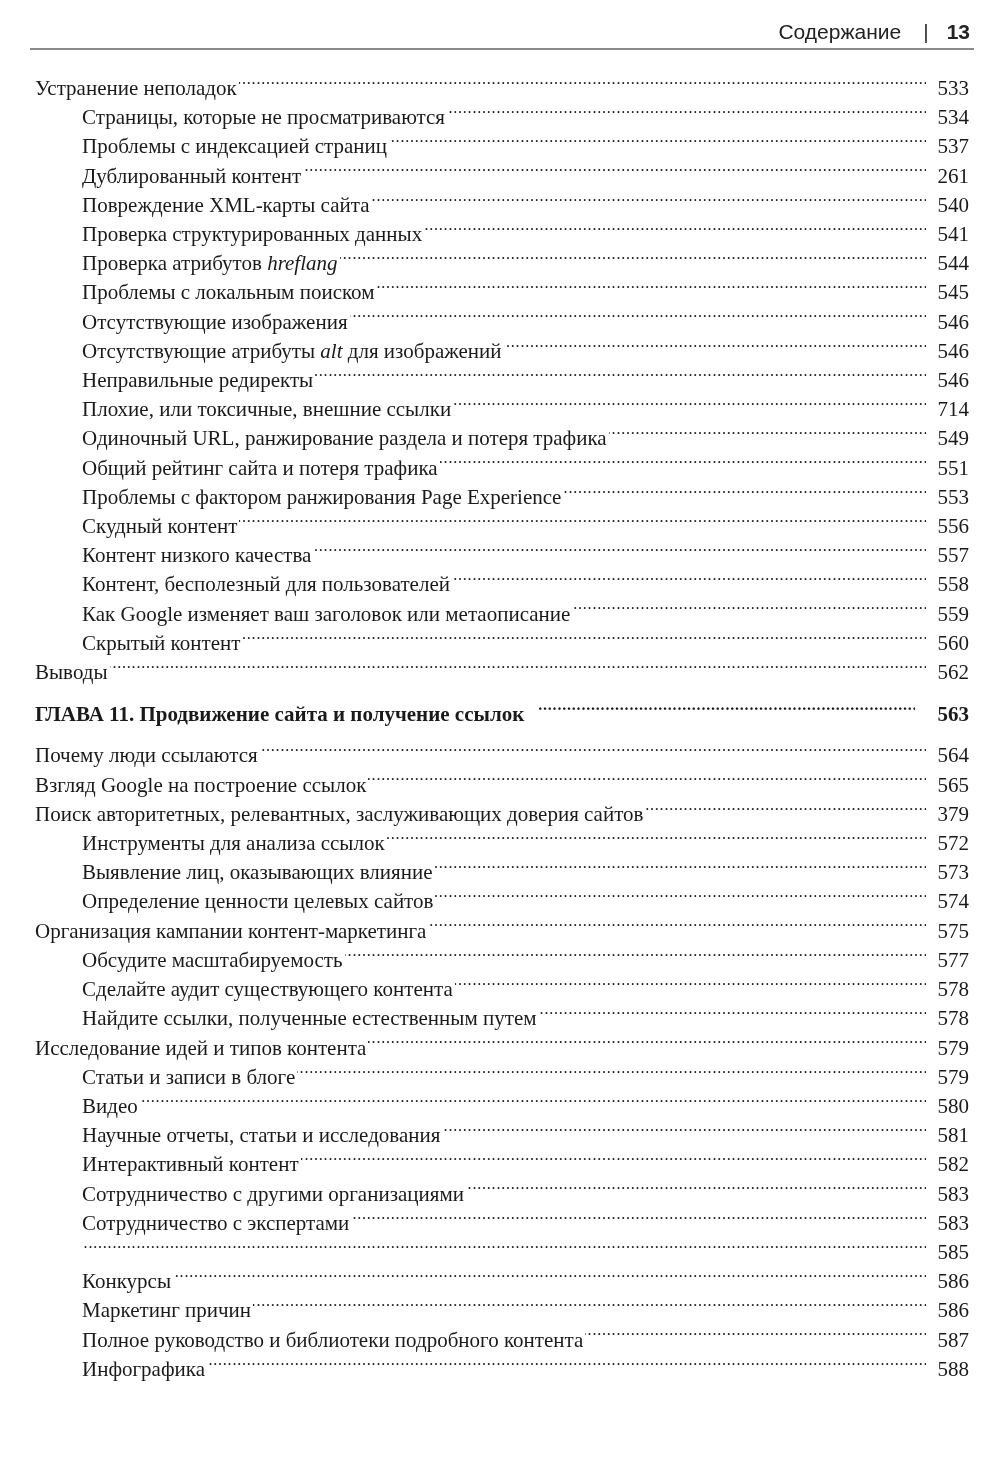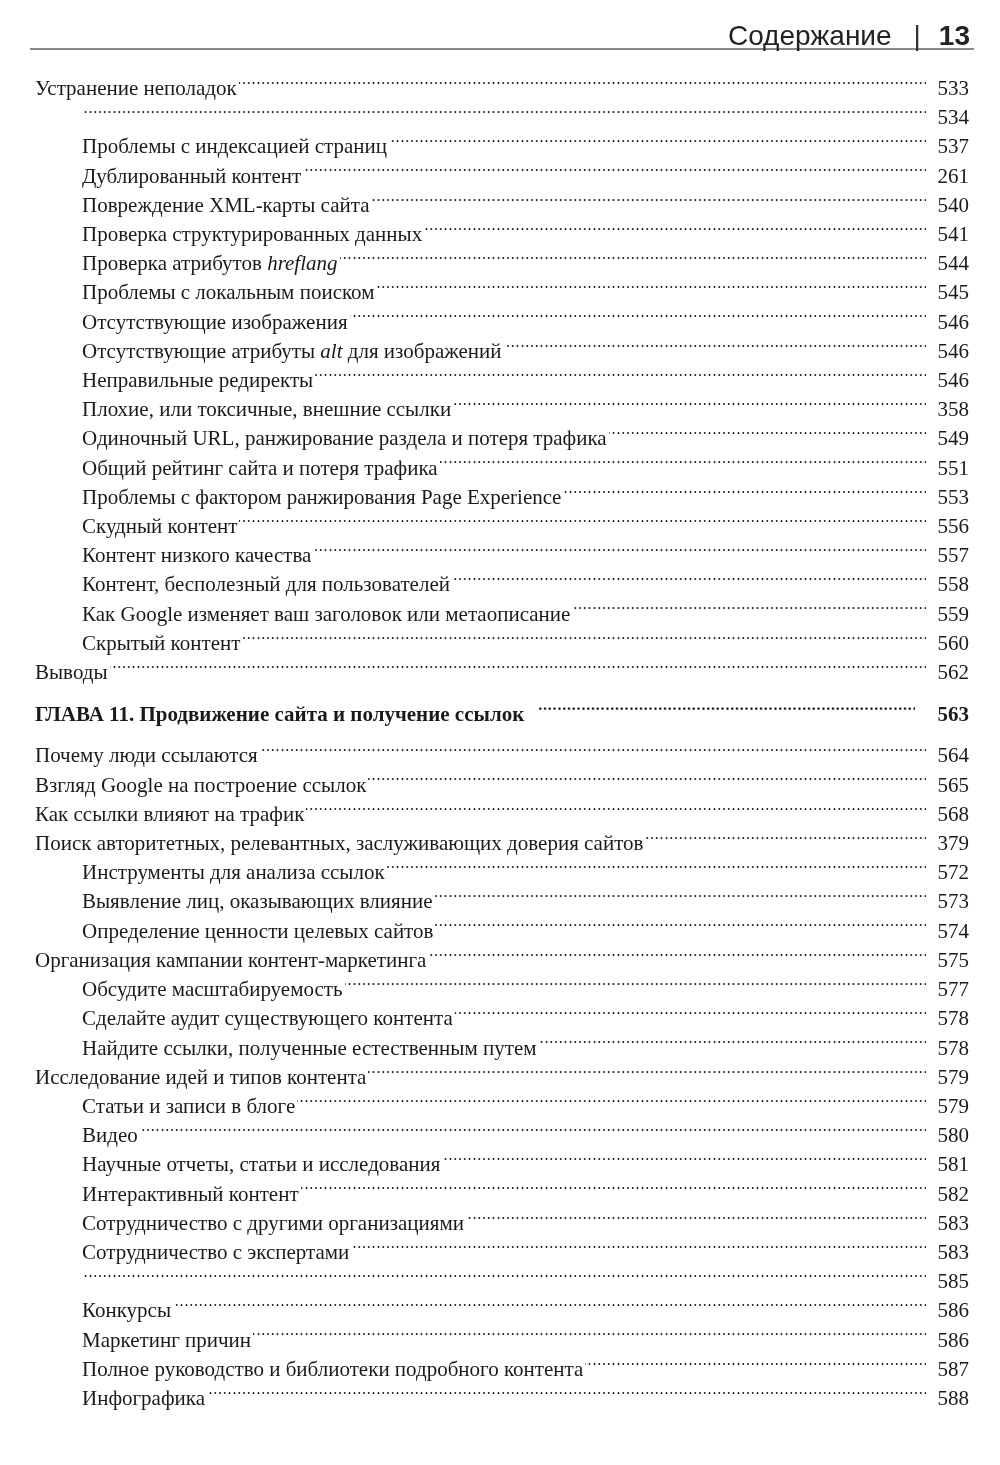--- a/index.html
+++ b/index.html
@@ -1,18 +1,18 @@
 <!DOCTYPE html>
 <html><head>
   <meta charset="utf-8">
   <style>
     html, body { margin: 0; padding: 0; background: #ffffff; }
     body { width: 1000px; height: 1465px; position: relative; overflow: hidden; color: #1a1a1a; }
     .header { position: absolute; left: 30px; top: 0; width: 944px; height: 48px; border-bottom: 2px solid #8a8a8a; }
-    .header-inner { position: absolute; right: 4px; top: 20px; font-family: "Liberation Sans", sans-serif; font-size: 28px; color: #222; display: flex; align-items: baseline; }
+    .header-inner { position: absolute; right: 4px; top: 20px; font-family: "Liberation Sans", sans-serif; font-size: 21px; color: #222; display: flex; align-items: baseline; }
     .header-title { margin-right: 22px; }
     .header-sep { margin-right: 18px; color: #333; }
     .header-page { font-weight: bold; }
     .toc { position: absolute; left: 35px; top: 74px; width: 934px; font-family: Liberation Serif, serif; font-size: 21px; line-height: 29.2px; }
     .row { display: flex; align-items: baseline; white-space: nowrap; }
     .row.l2 { padding-left: 47px; }
     .row .title { flex: 0 0 auto; }
     .row .title i { font-style: italic; }
     .row .dots { flex: 1 1 auto; overflow: hidden; margin: 0 3px 0 2px; position: relative; height: 1em; }
     .row .dots::before { content: ". . . . . . . . . . . . . . . . . . . . . . . . . . . . . . . . . . . . . . . . . . . . . . . . . . . . . . . . . . . . . . . . . . . . . . . . . . . . . . . . . . . . . . . . . . . . . . . . . . . . . . . . . . . . . . . . . . . . . . . . . . . . . . . . . . . . . . . . . . . . . . . . . . . . . . . . . . . . . . . . . . . . . . . . . . . . . . . . . . . . . . . . . . . . . . . . . . . . . . . . . . . . . . . . . . . . . . . . . . . . . . . . . . . . . . . . . . . . . . . . . . . . . . . . . . . . . . . . . . . . . . . . . . . . . . . . . . . . . . . . . . . . . . . . . . . . . . . . . . . ."; position: absolute; right: 0; bottom: 2px; letter-spacing: -1.6px; font-size: 16px; }
@@ -32,20 +32,21 @@
 </div>
 
 <div class="toc">
   <div id="block1">
       <div class="row">
         <span class="title">Устранение неполадок</span>
         <span class="dots"></span>
         <span class="page">533</span>
       </div>
       <div class="row l2">
+        <span class="title">Страницы, которые не просматриваются</span>
         <span class="dots"></span>
         <span class="page">534</span>
       </div>
       <div class="row l2">
         <span class="title">Проблемы с индексацией страниц</span>
         <span class="dots"></span>
         <span class="page">537</span>
       </div>
       <div class="row l2">
         <span class="title">Дублированный контент</span>
@@ -83,21 +84,21 @@
         <span class="page">546</span>
       </div>
       <div class="row l2">
         <span class="title">Неправильные редиректы</span>
         <span class="dots"></span>
         <span class="page">546</span>
       </div>
       <div class="row l2">
         <span class="title">Плохие, или токсичные, внешние ссылки</span>
         <span class="dots"></span>
-        <span class="page">358</span>
+        <span class="page">714</span>
       </div>
       <div class="row l2">
         <span class="title">Одиночный URL, ранжирование раздела и потеря трафика</span>
         <span class="dots"></span>
         <span class="page">549</span>
       </div>
       <div class="row l2">
         <span class="title">Общий рейтинг сайта и потеря трафика</span>
         <span class="dots"></span>
         <span class="page">551</span>
@@ -148,25 +149,20 @@
         <span class="title">Почему люди ссылаются</span>
         <span class="dots"></span>
         <span class="page">564</span>
       </div>
       <div class="row">
         <span class="title">Взгляд Google на построение ссылок</span>
         <span class="dots"></span>
         <span class="page">565</span>
       </div>
       <div class="row">
-        <span class="title">Как ссылки влияют на трафик</span>
-        <span class="dots"></span>
-        <span class="page">568</span>
-      </div>
-      <div class="row">
         <span class="title">Поиск авторитетных, релевантных, заслуживающих доверия сайтов</span>
         <span class="dots"></span>
         <span class="page">379</span>
       </div>
       <div class="row l2">
         <span class="title">Инструменты для анализа ссылок</span>
         <span class="dots"></span>
         <span class="page">572</span>
       </div>
       <div class="row l2">

